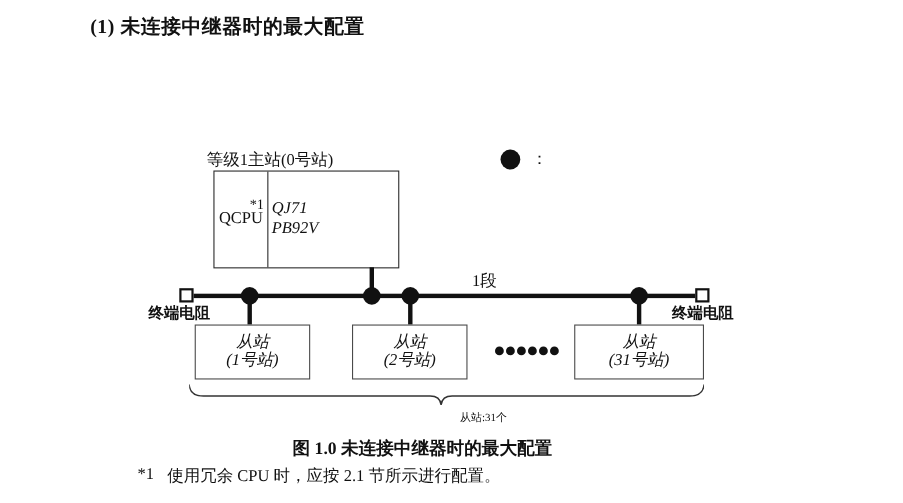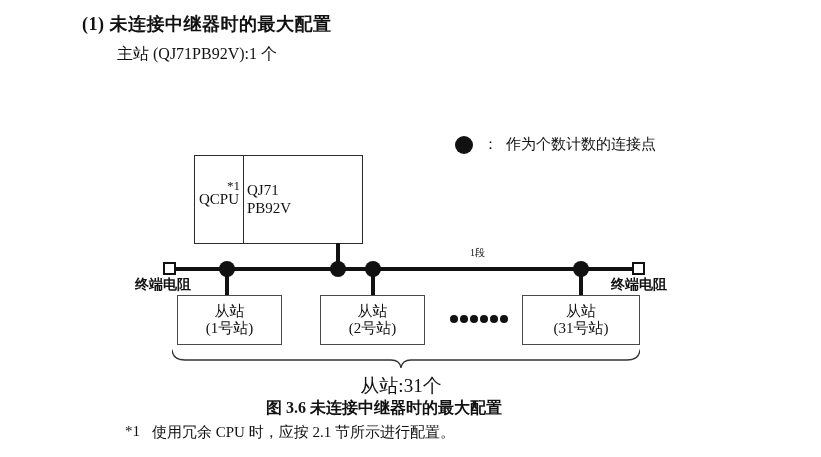--- a/index.html
+++ b/index.html
@@ -46,21 +46,21 @@
     font-size: 15px;
     position: relative;
   }
   .cell-power { width: 71px; border-right: 1.5px solid #2b2b2b; }
   .cell-qcpu  { width: 49px; border-right: 1.5px solid #2b2b2b; justify-content: flex-start; padding-left: 4px; }
   .cell-pb92v { width: 49px; justify-content: flex-start; padding-left: 3px; }
   .qcpu-note {
     position: absolute; top: 22px; right: 3px;
     font-size: 13px;
   }
-  .two-line { line-height: 1.15; white-space: pre-line; }
+  .two-line { line-height: 1.15; white-space: pre-line; font-style: italic; }
 
   
   .legend {
     left: 455px; top: 135px;
     display: flex; align-items: center;
     font-size: 15px; white-space: nowrap;
   }
   .legend-dot {
     width: 18px; height: 18px; border-radius: 50%;
     background: #111111; margin-right: 10px;
@@ -91,21 +91,21 @@
     width: 9px; height: 9px;
     background: #ffffff; border: 2px solid #111111;
     top: 262px;
   }
   .term-left  { left: 163px; }
   .term-right { left: 632px; }
   .term-label { font-size: 14px; top: 276px; white-space: nowrap; font-weight: bold; }
   .term-label-left  { left: 135px; }
   .term-label-right { left: 611px; }
 
-  .segment-label { left: 470px; top: 246px; font-size: 10px; white-space: nowrap; }
+  .segment-label { left: 429px; top: 246px; font-size: 15px; white-space: nowrap; }
 
   
   .slave-box {
     top: 295px; height: 50px;
     border: 1px solid #4a4a4a;
     box-sizing: border-box;
     display: flex; align-items: center; justify-content: center;
     text-align: center; font-size: 15px; line-height: 1.35;
     background: #ffffff;
   }
@@ -119,56 +119,55 @@
   }
   .ellipsis span {
     width: 8px; height: 8px; border-radius: 50%;
     background: #111111; display: block;
   }
 
   
   .brace { left: 172px; top: 347px; }
   .slave-total {
     left: 341px; top: 373px; width: 120px;
-    text-align: center; font-size: 19px; white-space: nowrap;
+    text-align: right; font-size: 10px; white-space: nowrap;
   }
   .figure-caption {
     left: 266px; top: 398px;
     font-size: 16px; font-weight: bold;
     white-space: nowrap;
   }
   .footnote {
     left: 125px; top: 423px;
     display: flex; font-size: 15px; white-space: nowrap;
   }
   .footnote .marker { margin-right: 12px; }
 </style>
 </head>
 <body>
 
 <div id="page">
 
   <div class="abs page-title">(1) 未连接中继器时的最大配置</div>
-  <div class="abs hdr-line l2">主站 (QJ71PB92V):1 个</div>
-
+
+  <div class="abs master-label">等级1主站(0号站)</div>
   <div class="abs master-box">
     <div class="cell cell-qcpu">
       <span class="qcpu-note">*1</span>
       <span>QCPU</span>
     </div>
     <div class="cell cell-pb92v">
       <span class="two-line">QJ71
 PB92V</span>
     </div>
   </div>
 
   <div class="abs legend">
     <span class="legend-dot"></span>
     <span class="legend-sep">：</span>
-    <span>作为个数计数的连接点</span>
   </div>
 
   <div class="abs bus-line"></div>
   <div class="abs vline drop-master"></div>
   <div class="abs vline drop-s1"></div>
   <div class="abs vline drop-s2"></div>
   <div class="abs vline drop-s31"></div>
   <div class="abs conn-dot cd-1"></div>
   <div class="abs conn-dot cd-m"></div>
   <div class="abs conn-dot cd-2"></div>
@@ -198,19 +197,19 @@
   <div class="abs slave-box sb-31">
     <span class="two-line">从站
 (31号站)</span>
   </div>
 
   <svg class="abs brace" width="468" height="24" viewBox="0 0 468 24">
     <path d="M 0,3 Q 1,13 13,13 L 219,13 Q 228,13 229,21 Q 230,13 239,13 L 455,13 Q 467,13 468,3" fill="none" stroke="#333333" stroke-width="1.3" stroke-linecap="round"></path>
   </svg>
   <div class="abs slave-total">从站:31个</div>
 
-  <div class="abs figure-caption">图 3.6 未连接中继器时的最大配置</div>
+  <div class="abs figure-caption">图 1.0 未连接中继器时的最大配置</div>
   <div class="abs footnote">
     <span class="marker">*1</span>
     <span>使用冗余 CPU 时，应按 2.1 节所示进行配置。</span>
   </div>
 
 </div>
 
 </body></html>

